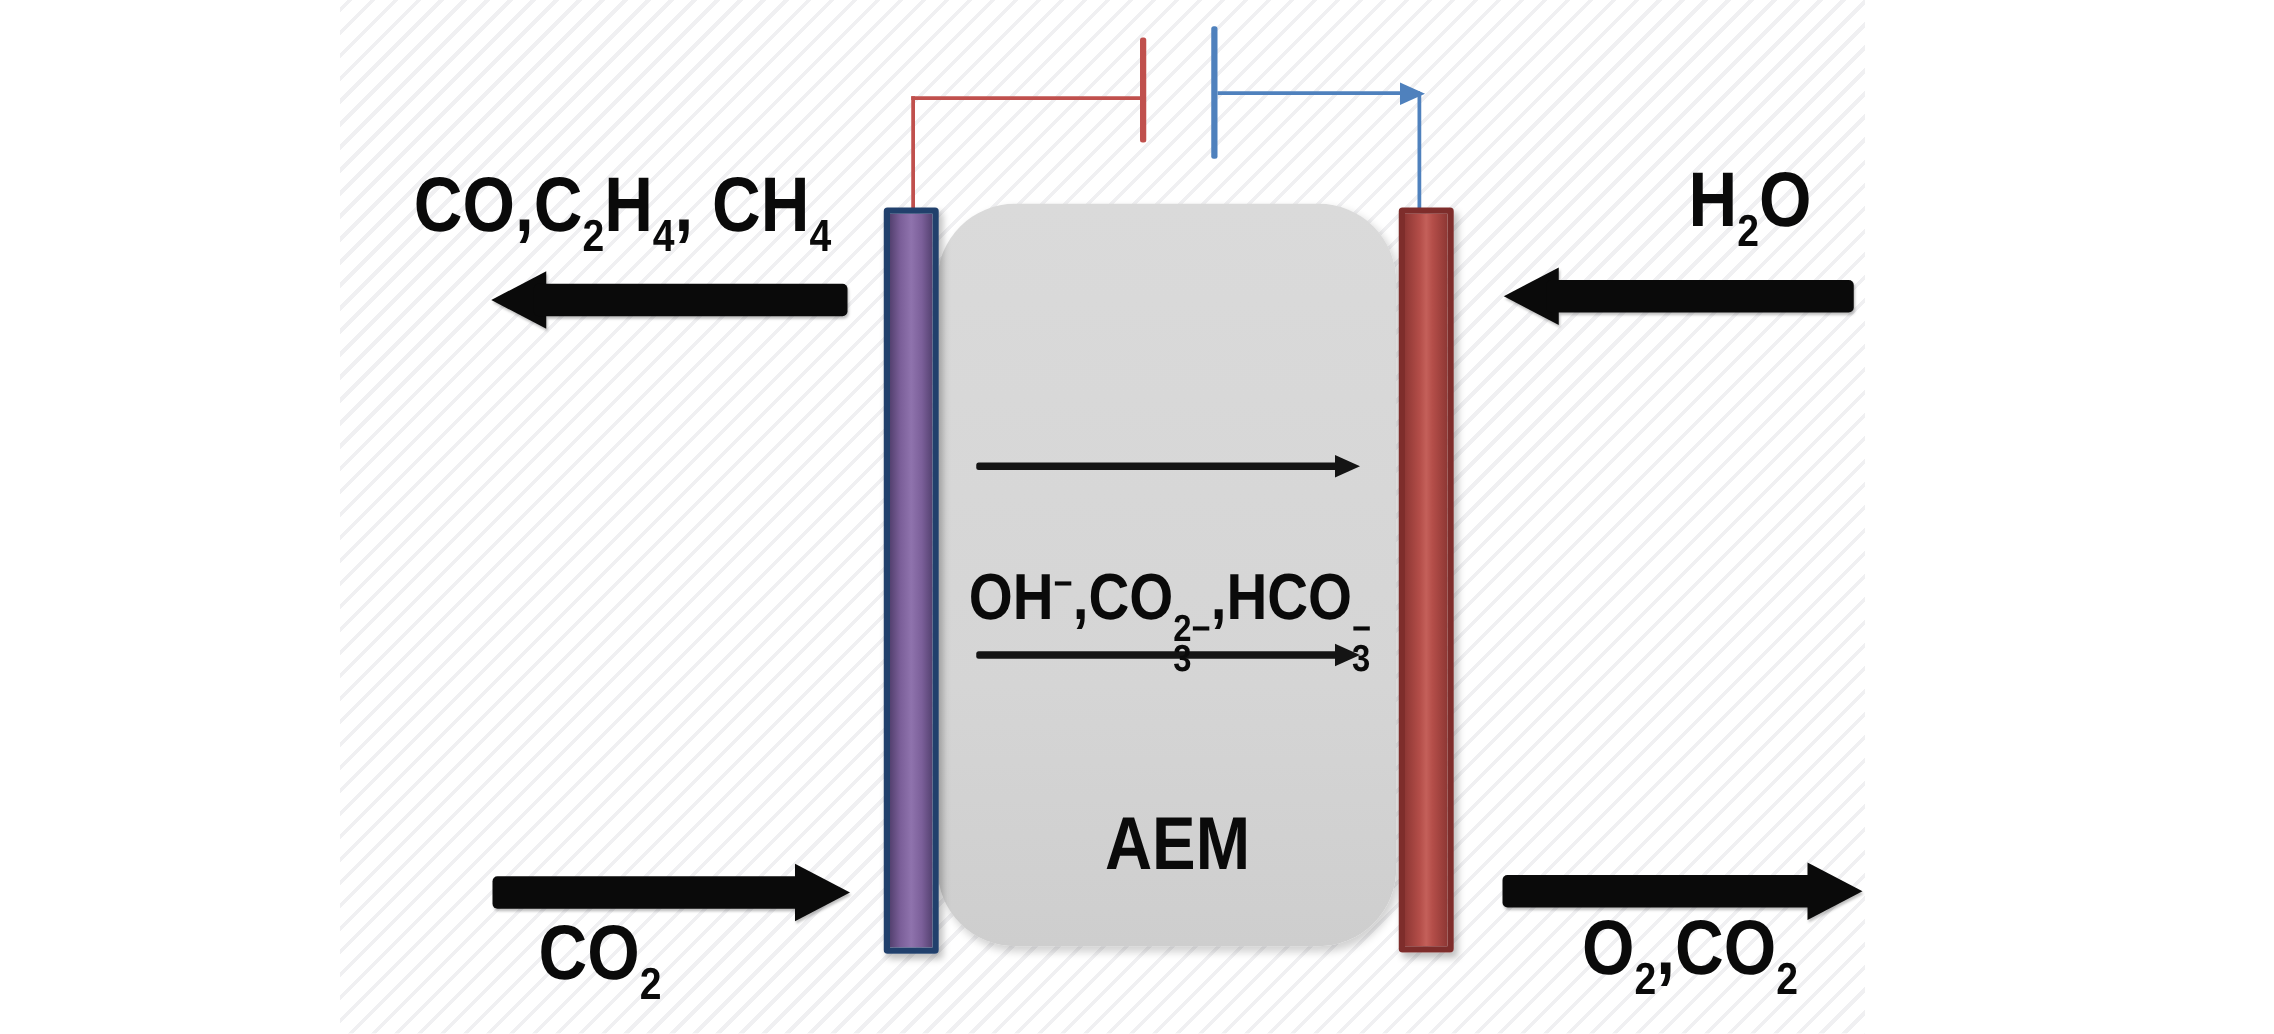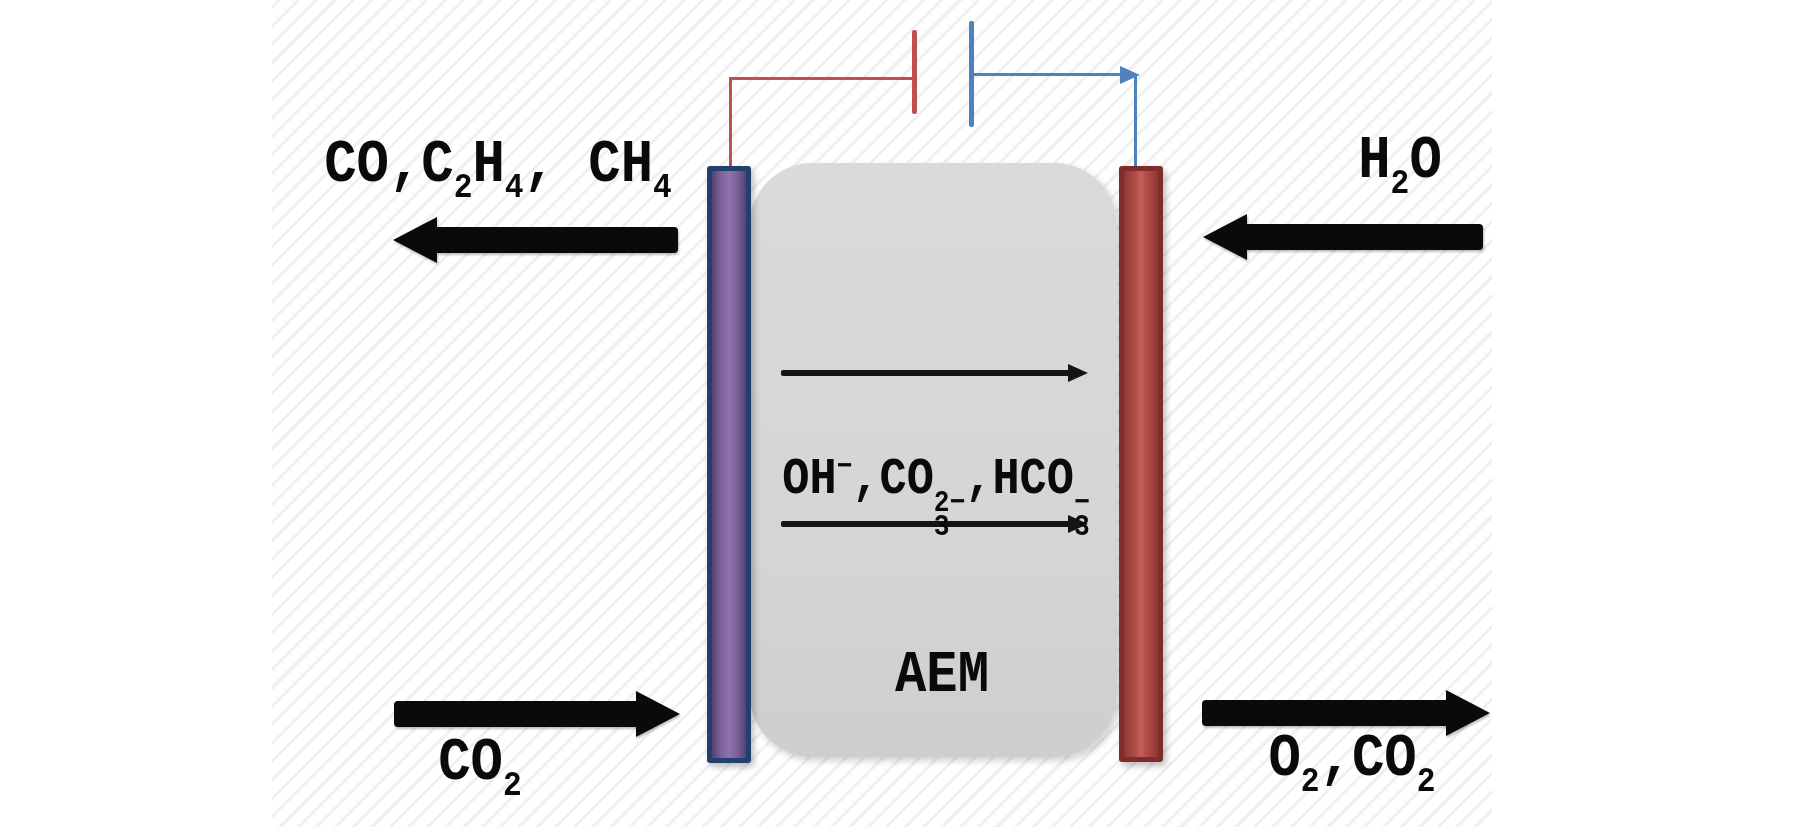--- a/index.html
+++ b/index.html
@@ -1,18 +1,18 @@
 <!DOCTYPE html>
 <html><head>
 <meta charset="utf-8">
 <style>
   html,body{margin:0;padding:0;background:#ffffff;}
   .canvas{
     position:relative;width:1492px;height:827px;background:#ffffff;overflow:hidden;
-    font-family:Liberation Mono, monospace;
+    font-family:Liberation Sans, sans-serif;
   }
   
   .slide-bg{
     position:absolute;left:272px;top:0;width:1274px;height:827px;
     background:repeating-linear-gradient(135deg,#ffffff 0px,#ffffff 4px,#f0f0f2 4px,#f0f0f2 7px,#ffffff 7px,#ffffff 13px);
   }
   
   .membrane{
     position:absolute;left:750px;top:163px;width:367px;height:594px;border-radius:62px;
     background:linear-gradient(180deg,#dadada 0%,#d5d5d5 65%,#cecece 100%);

